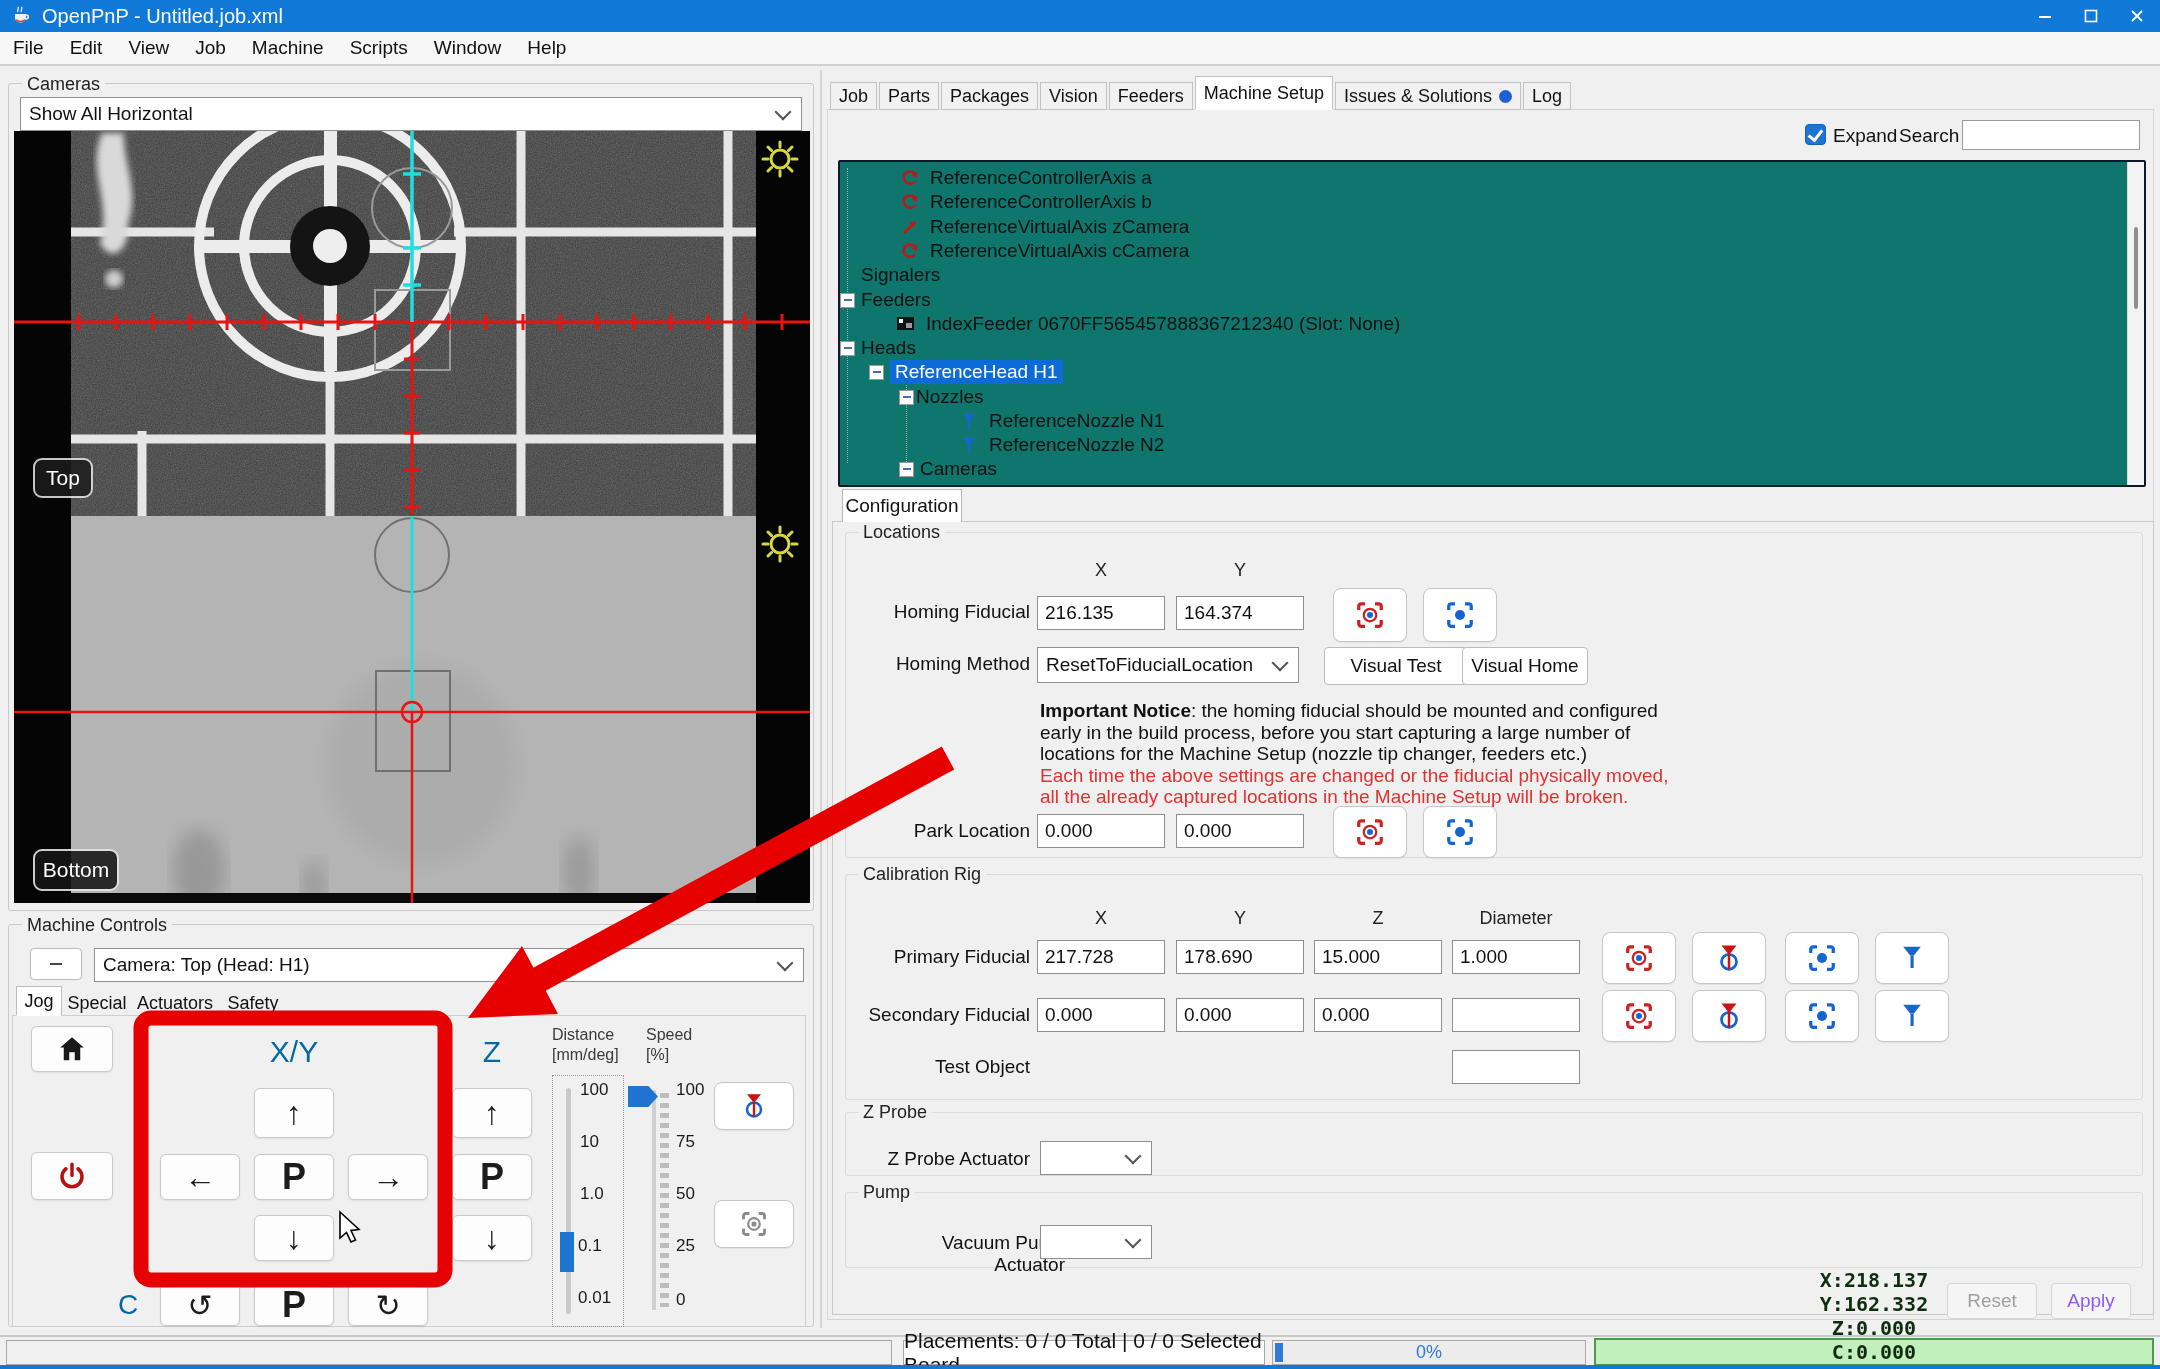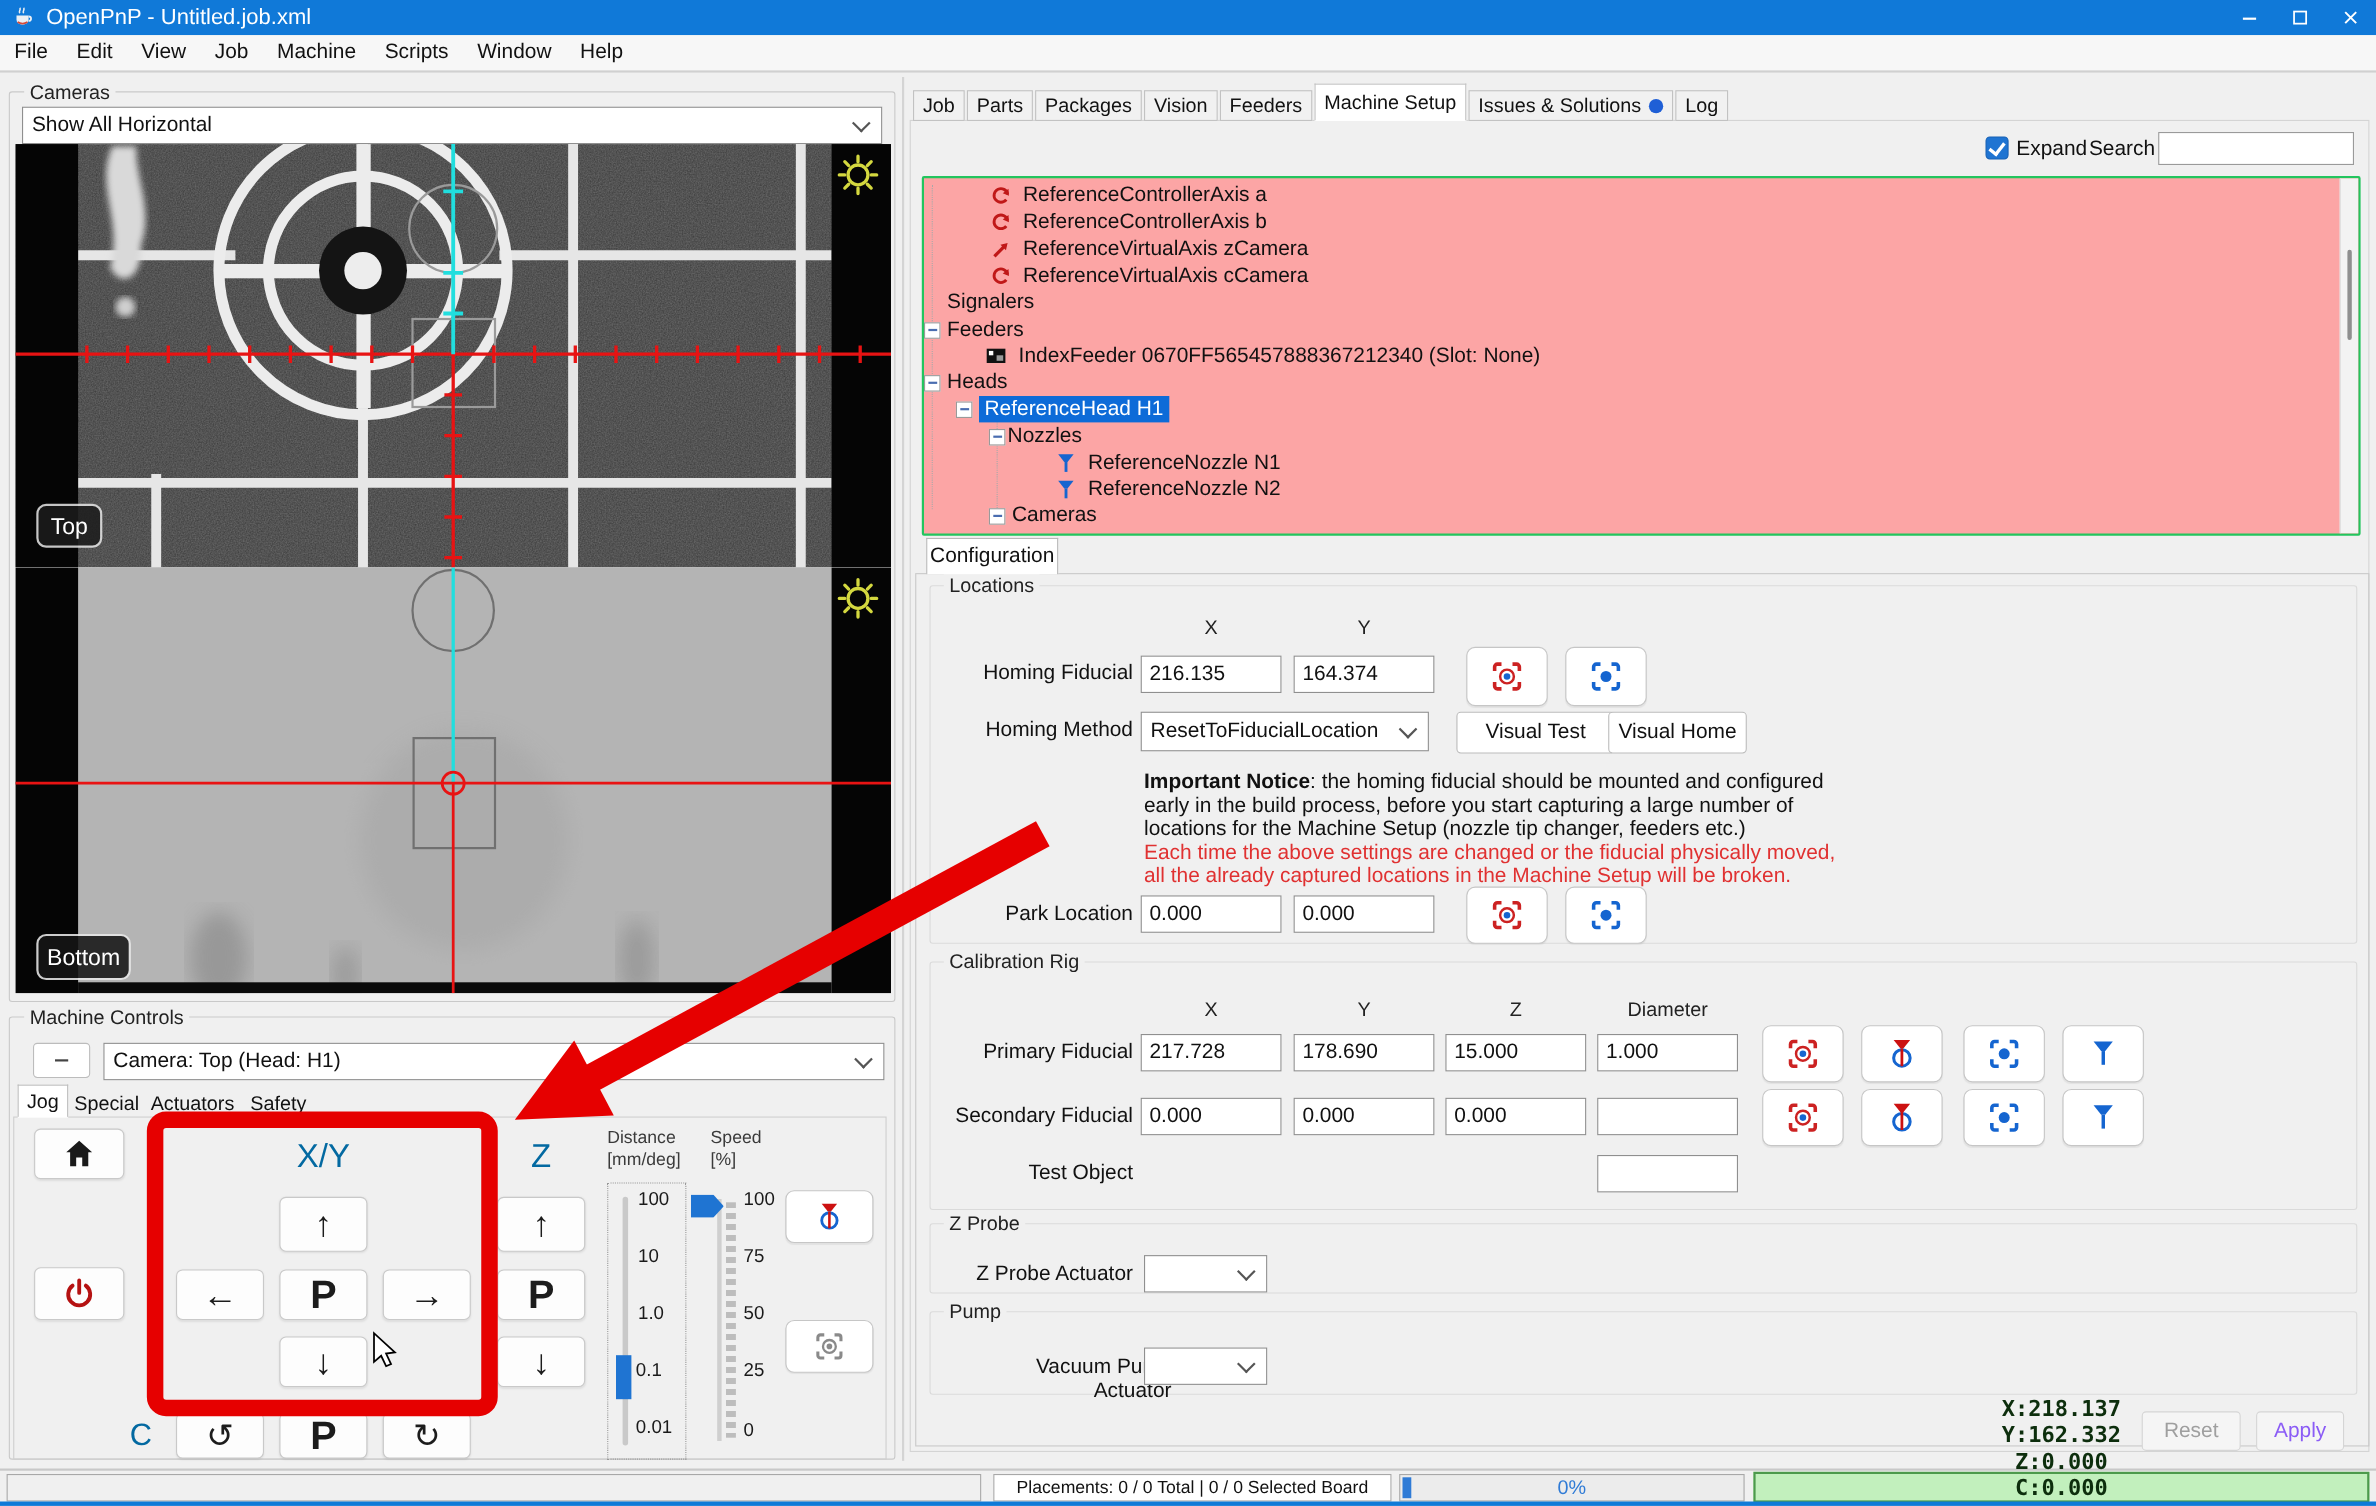--- a/index.html
+++ b/index.html
@@ -328,21 +328,21 @@
       </div>
   </div>
 
   <div class="abs checkbox" style="left:1805px;top:124px;">
       <div></div>
     </div>
   <span class="abs" style="left:1833px;top:125px;font-size:19px;">Expand</span>
   <span class="abs" style="left:1899px;top:125px;font-size:19px;">Search</span>
   <input class="abs search" style="left: 1962px; top: 120px; width: 178px;" value="">
 
-  <div class="abs" style="left:838px;top:160px;width:1308px;height:327px;background:#fca5a5;border:2px solid #22c55e;border-radius:2px;box-sizing:border-box;overflow:hidden;">
+  <div class="abs" style="left:838px;top:160px;width:1308px;height:327px;background:#0f766e;border:2px solid #0f172a;border-radius:2px;box-sizing:border-box;overflow:hidden;">
     <div class="abs dotline" style="left:7px;top:6px;height:180px;"></div>
     <div class="abs dotline" style="left:7px;top:186px;height:115px;"></div>
     <div class="abs dotline" style="left:66px;top:212px;height:90px;"></div>
 
     <div class="treerow abs" style="left:0;top:4px;width:100%;">
       <svg width="20" height="20" viewBox="0 0 20 20" style="margin-left:60px">
           <path d="M16 8.5 A6.2 6.2 0 1 0 14.8 13.5" stroke="#c01818" stroke-width="2.6" fill="none"></path>
           <polygon points="16.8,3.5 17.2,10 11.6,7.6" fill="#c01818"></polygon>
         </svg>
       <span style="margin-left:10px">ReferenceControllerAxis a</span>
@@ -614,21 +614,21 @@
 
   <div class="abs btn" style="left:1947px;top:1283px;width:90px;height:36px;color:#9f9f9f;background:#f5f5f5;border-color:#d5d5d5;">
       <span>Reset</span>
     </div>
   <div class="abs btn" style="left:2051px;top:1283px;width:80px;height:36px;color:#8b5cf6;background:#f5f5f5;border-color:#d5d5d5;">
       <span>Apply</span>
     </div>
 
   <div class="abs" style="left:0;top:1335px;width:2160px;height:2px;background:#c8c8c8;"></div>
   <div class="abs sunken" style="left:6px;top:1340px;width:886px;height:25px;background:#f0f0f0;"></div>
-  <div class="abs sunken" style="left:903px;top:1340px;width:362px;height:25px;background:#fff;display:flex;align-items:center;justify-content:center;font-size:16px;">
+  <div class="abs sunken" style="left:903px;top:1340px;width:362px;height:25px;background:#fff;display:flex;align-items:center;justify-content:center;font-size:21px;">
     <span>Placements: 0 / 0 Total | 0 / 0 Selected Board</span>
   </div>
   <div class="abs sunken" style="left:1272px;top:1340px;width:314px;height:25px;background:#ececec;display:flex;align-items:center;justify-content:center;">
     <div class="abs" style="left:2px;top:2px;width:8px;height:19px;background:#2f7bd6;"></div>
     <span style="color:#2f7bd6;font-size:18px;">0%</span>
   </div>
   <div class="abs dro" style="left:1594px;top:1338px;width:560px;height:28px;">
     <span>X:218.137</span>
     <span>Y:162.332</span>
     <span>Z:0.000</span>

